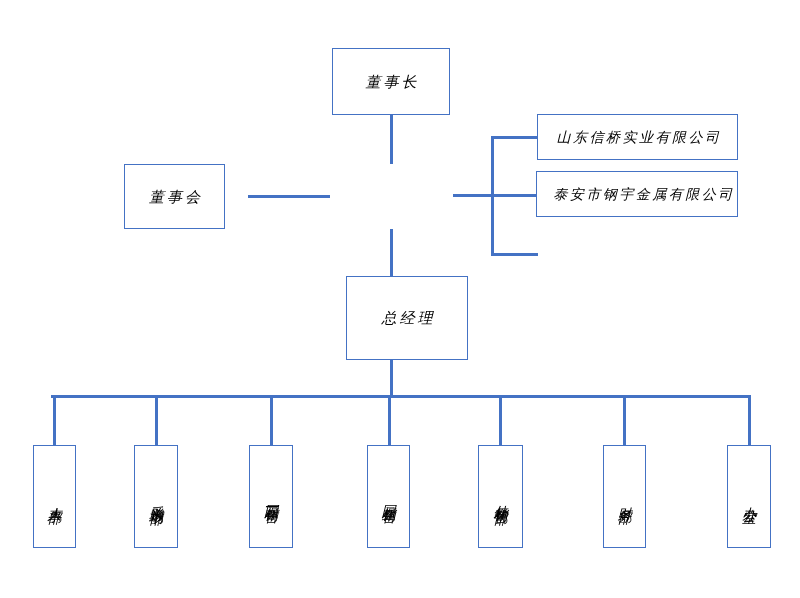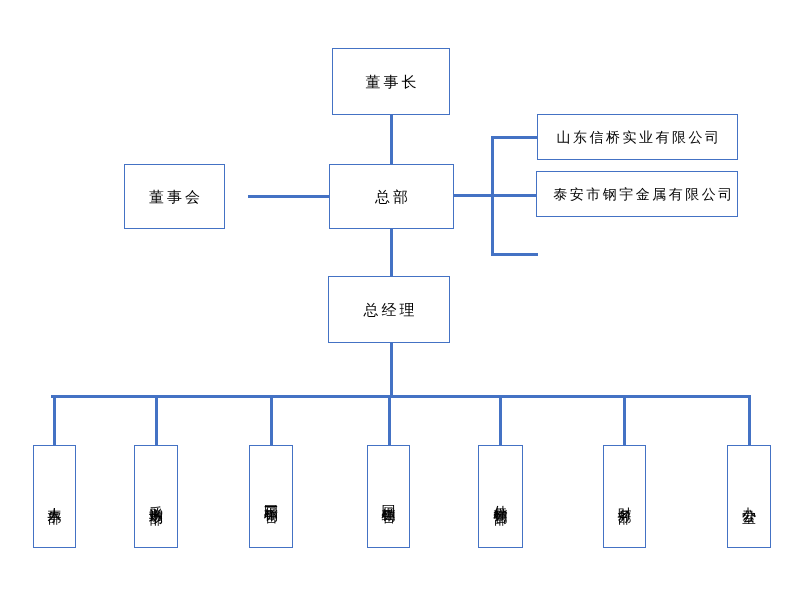--- a/index.html
+++ b/index.html
@@ -41,20 +41,21 @@
     font-size: 14px;
     letter-spacing: 1.5px;
   }
   .node.vertical .label {
     writing-mode: vertical-rl;
     text-orientation: upright;
   }
   .label {
     white-space: nowrap;
     text-indent: 3px; 
+    font-style: italic;
   }
 </style>
 </head>
 <body>
 
 <div id="canvas">
 
   <div class="line" style="left:389.5px; top:115px; width:3px; height:49px;"></div>
   <div class="line" style="left:248px; top:194.5px; width:82px; height:3px;"></div>
   <div class="line" style="left:453px; top:193.5px; width:84px; height:3px;"></div>
@@ -73,32 +74,29 @@
   <div class="line" style="left:747.5px; top:394.5px; width:3px; height:50.5px;"></div>
 
   <div class="node" style="left:332px; top:48px; width:118px; height:67px;">
     <span class="label">董事长</span>
   </div>
 
   <div class="node" style="left:124px; top:164px; width:101px; height:65px;">
     <span class="label">董事会</span>
   </div>
 
-  <div class="node" style="left:329px; top:164px; width:125px; height:65px;">
-    <span class="label">总部</span>
-  </div>
 
   <div class="node wide" style="left:537px; top:114px; width:201px; height:46px;">
     <span class="label">山东信桥实业有限公司</span>
   </div>
   <div class="node wide" style="left:536px; top:171px; width:202px; height:46px;padding-left:11px;">
     <span class="label">泰安市钢宇金属有限公司</span>
   </div>
 
-  <div class="node" style="left:328px; top:276px; width:122px; height:67px;text-align:right;">
+  <div class="node" style="left:346px; top:276px; width:122px; height:84px;text-align:right;">
     <span class="label">总经理</span>
   </div>
 
   <div class="node vertical" style="left:33px; top:445px; width:43px; height:103px;">
     <span class="label">人事部</span>
   </div>
   <div class="node vertical" style="left:134px; top:445px; width:44px; height:103px;">
     <span class="label">采购市场部</span>
   </div>
   <div class="node vertical" style="left:249px; top:445px; width:44px; height:103px;">

